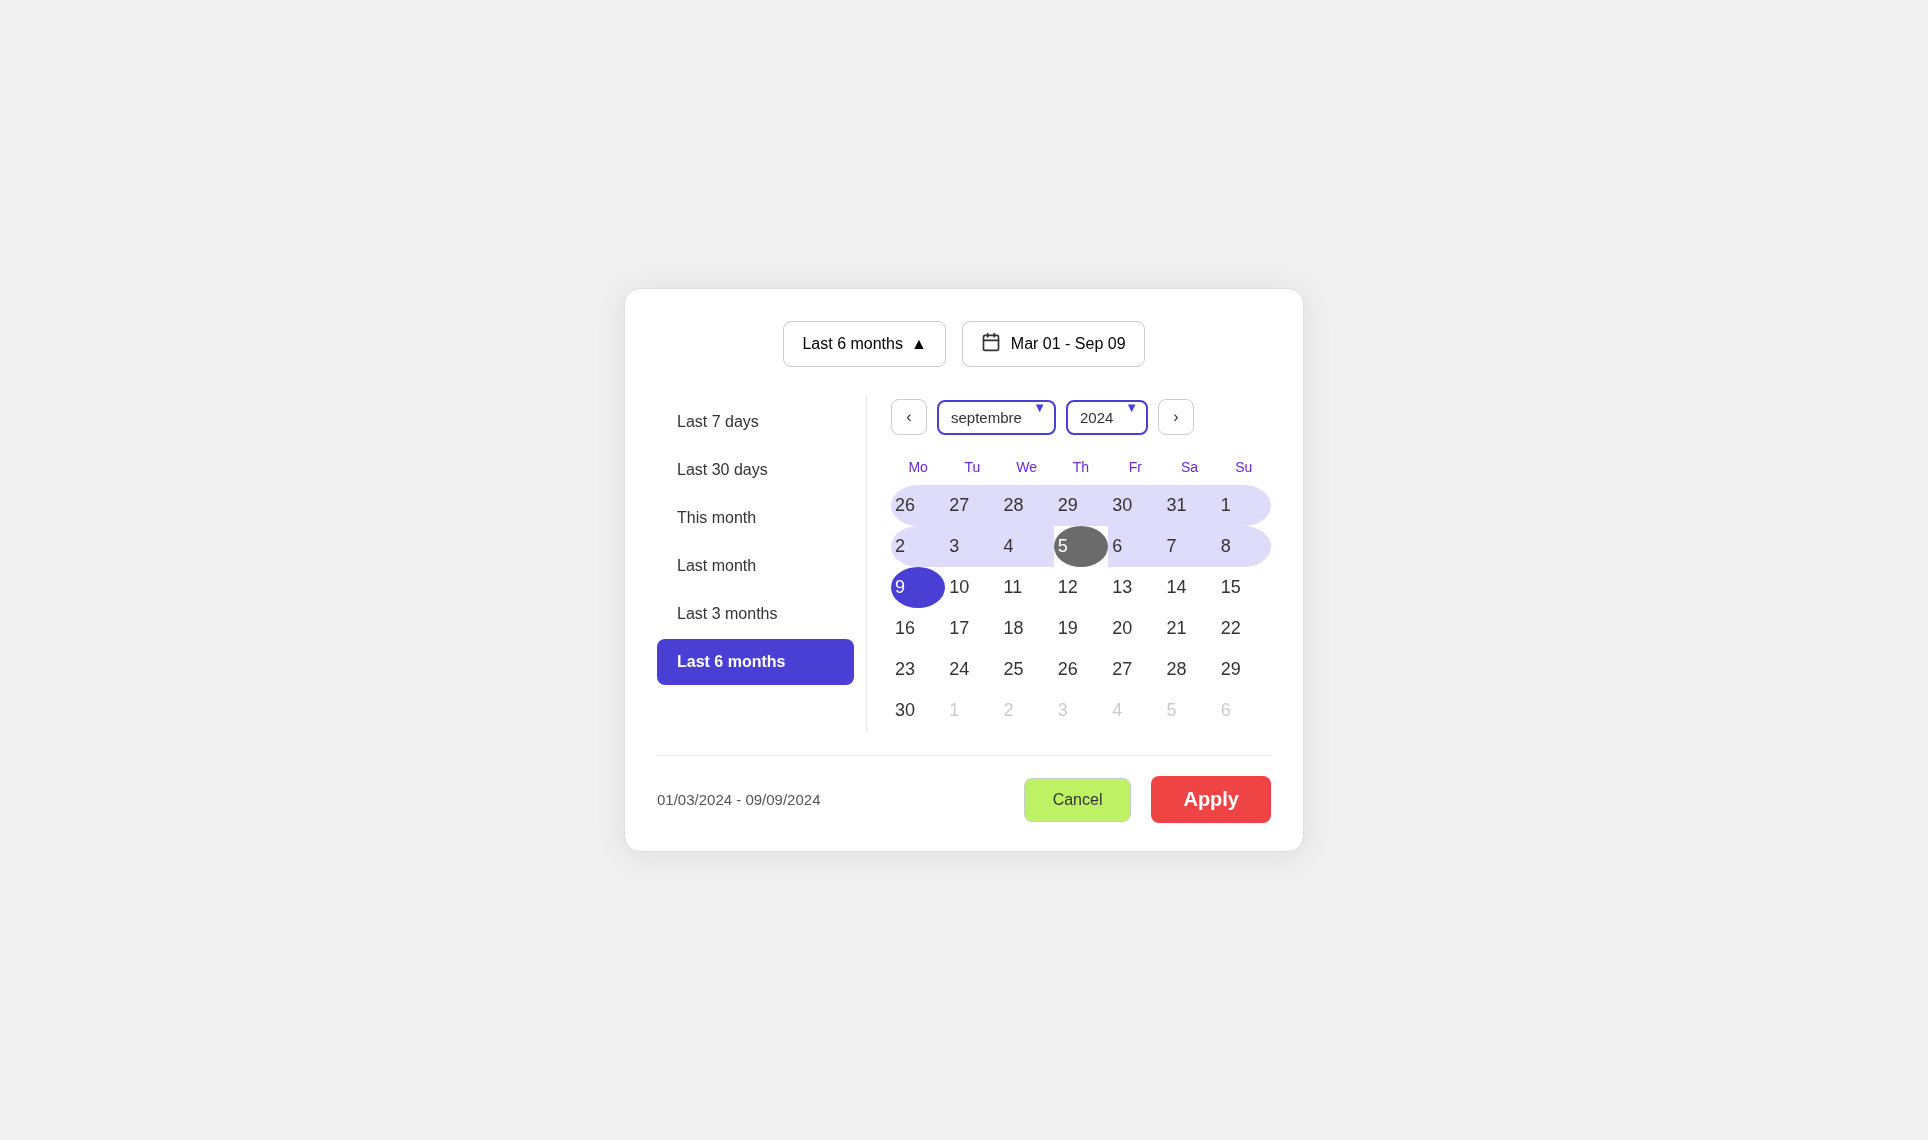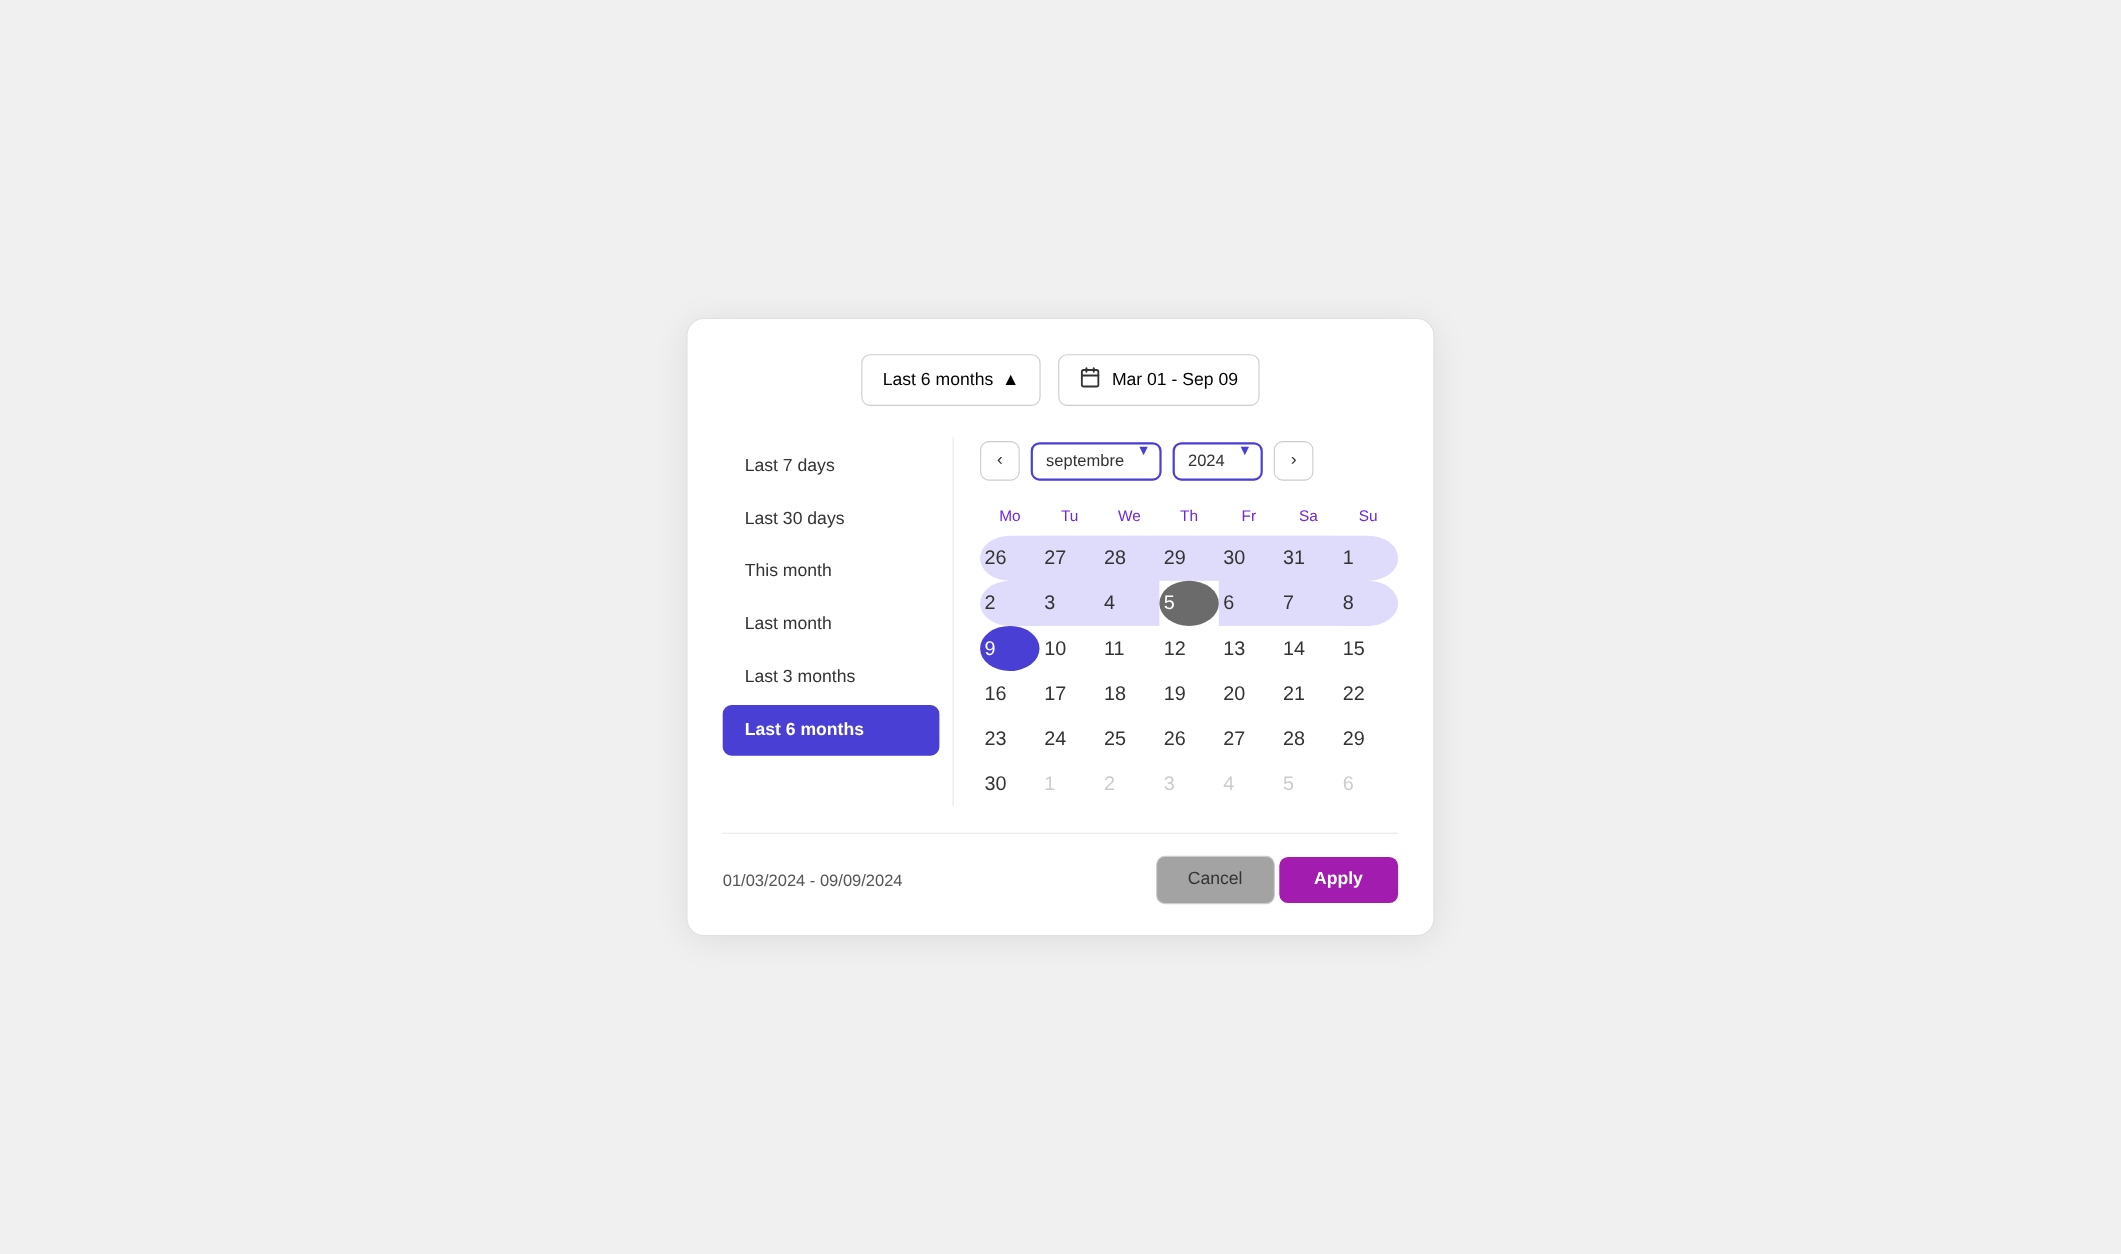--- a/index.html
+++ b/index.html
@@ -134,48 +134,48 @@
       text-align: center;
       font-size: 14px;
       color: #6d28d9;
       font-weight: 500;
       padding: 6px 0;
     }
     .footer-row {
       display: flex;
       align-items: center;
       justify-content: flex-end;
-      gap: 4px;
+      gap: 20px;
       margin-top: 24px;
       padding-top: 20px;
       border-top: 1.5px solid #e8e8e8;
     }
     .date-range-text {
       flex: 1;
       font-size: 15px;
       color: #555;
       font-weight: 400;
     }
     .cancel-btn {
       border: 1.5px solid #ccc;
       border-radius: 8px;
       padding: 12px 28px;
       font-size: 16px;
       font-weight: 500;
-      background: #a3a3a3;
+      background: #bef264;
       cursor: pointer;
       color: #333;
     }
     .apply-btn {
       border: none;
       border-radius: 8px;
       padding: 12px 32px;
-      font-size: 16px;
+      font-size: 20px;
       font-weight: 600;
-      background: #a21caf;
+      background: #ef4444;
       color: #fff;
       cursor: pointer;
     }
     
     .range-row {
       display: grid;
       grid-template-columns: repeat(7, 1fr);
       position: relative;
     }
     .range-cell {

